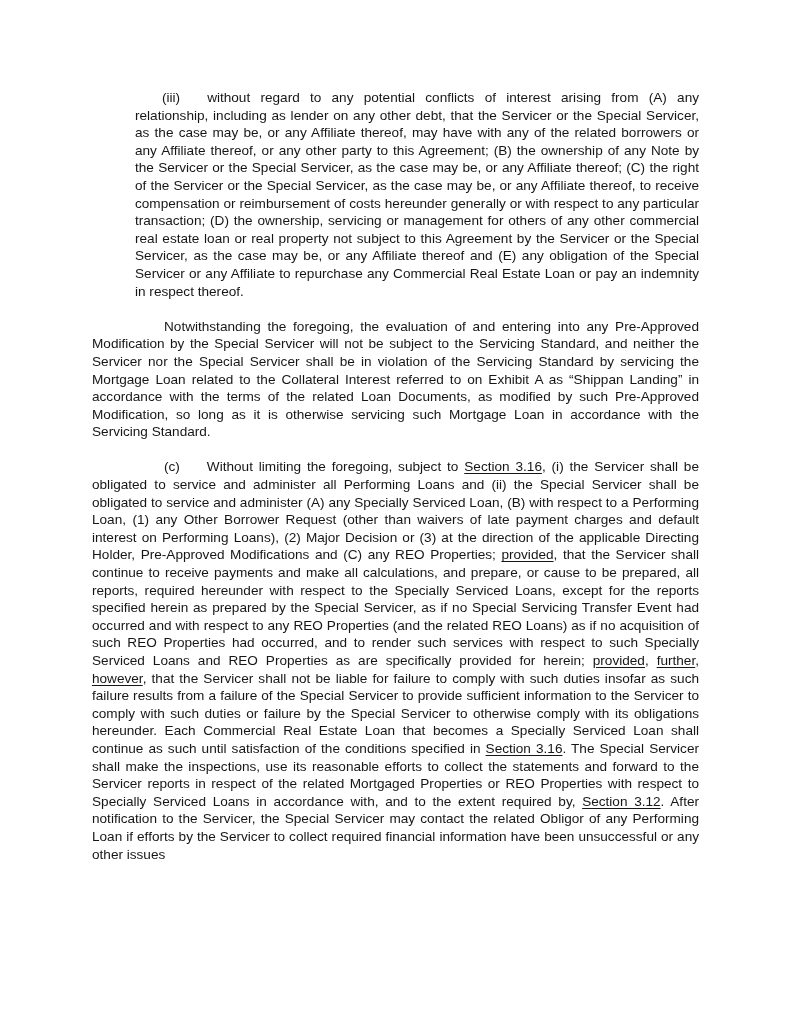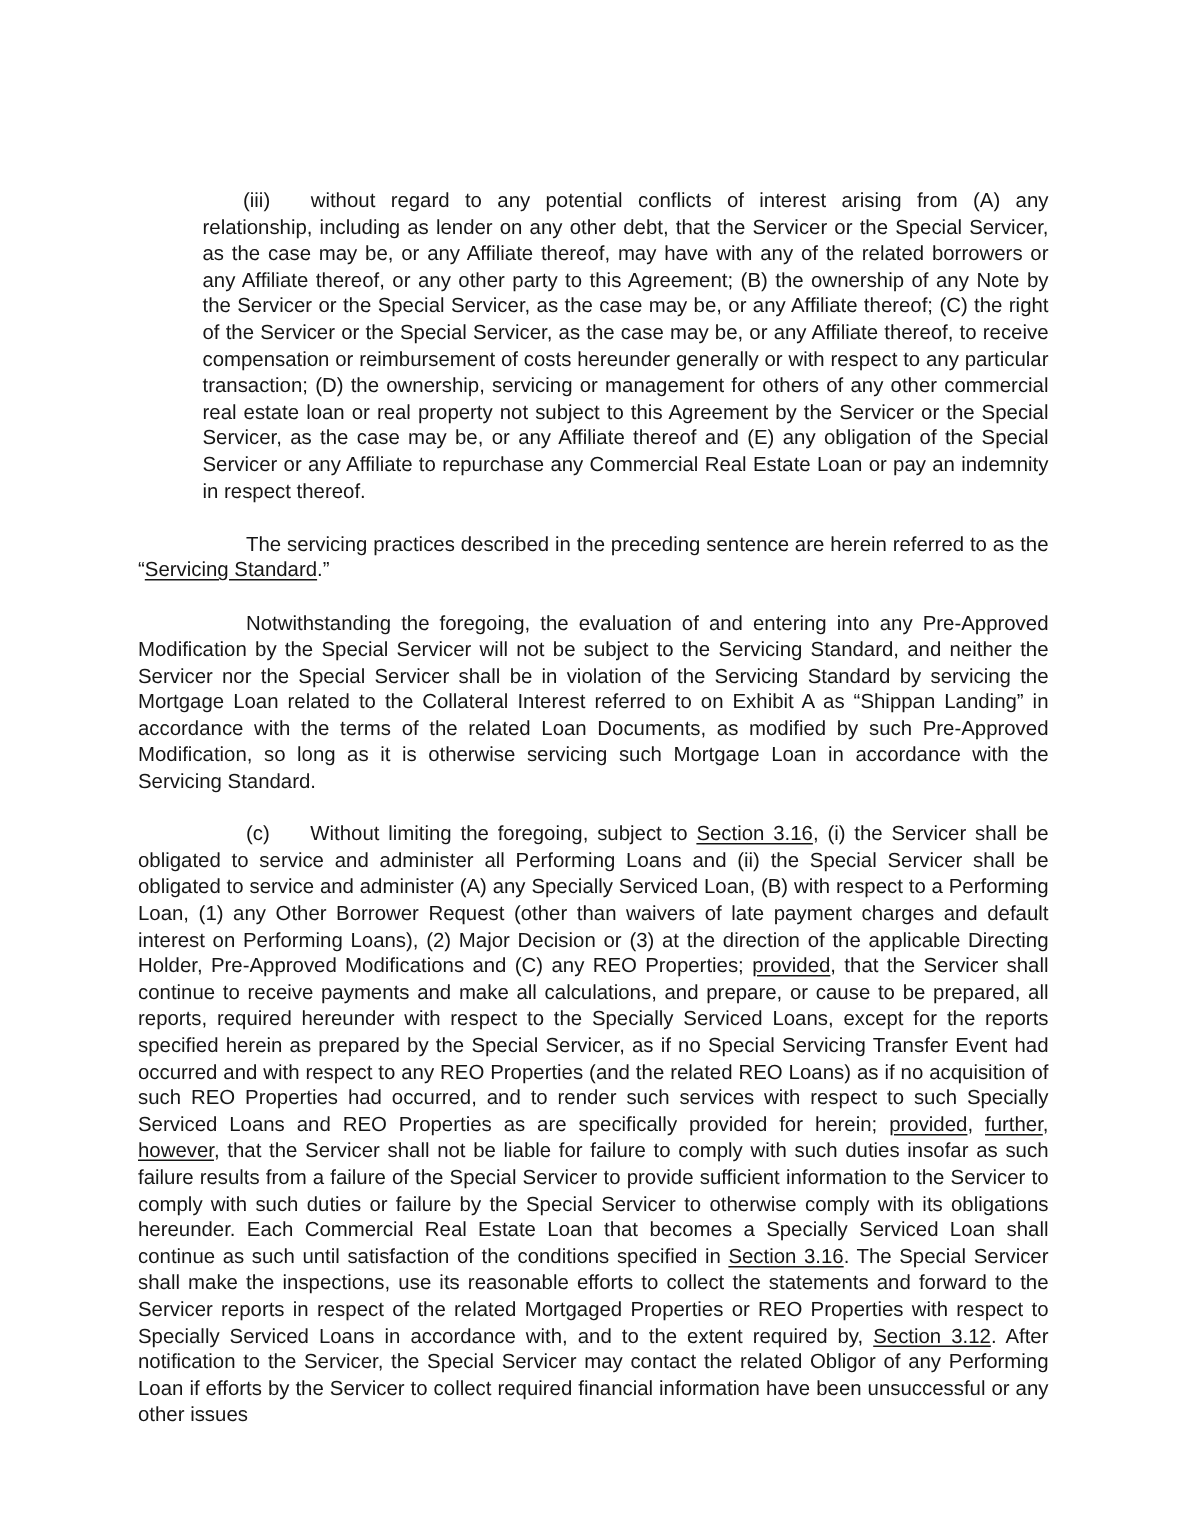--- a/index.html
+++ b/index.html
@@ -8,21 +8,20 @@
     background: #ffffff;
   }
   .page {
     position: relative;
     width: 791px;
     height: 944px;
     background: #ffffff;
     overflow: hidden;
     font-family: "Liberation Sans", sans-serif;
     color: #161616;
-    margin-top: 36px;
   }
   .doc {
     position: absolute;
     left: 92px;
     top: 89px;
     width: 607px;
     font-size: 13.6px;
     line-height: 17.6px;
     text-align: justify;
   }
@@ -58,21 +57,20 @@
   .page-footer .doc-id { justify-self: start; }
   .page-footer .page-num { justify-self: center; }
   .page-footer .spacer { justify-self: end; }
 </style>
 </head>
 <body>
 
 <div class="page">
   <div class="doc">
       <p class="para block"><span>(iii)</span><span class="ptab"></span><span>without regard to any potential conflicts of interest arising from (A) any relationship, including as lender on any other debt, that the Servicer or the Special Servicer, as the case may be, or any Affiliate thereof, may have with any of the related borrowers or any Affiliate thereof, or any other party to this Agreement; (B) the ownership of any Note by the Servicer or the Special Servicer, as the case may be, or any Affiliate thereof; (C) the right of the Servicer or the Special Servicer, as the case may be, or any Affiliate thereof, to receive compensation or reimbursement of costs hereunder generally or with respect to any particular transaction; (D) the ownership, servicing or management for others of any other commercial real estate loan or real property not subject to this Agreement by the Servicer or the Special Servicer, as the case may be, or any Affiliate thereof and (E) any obligation of the Special Servicer or any Affiliate to repurchase any Commercial Real Estate Loan or pay an indemnity in respect thereof.</span></p>
-      <p class="para"><span>The servicing practices described in the preceding sentence are herein referred to as the “</span><span class="u">Servicing Standard</span><span>.”</span></p>
       <p class="para"><span>Notwithstanding the foregoing, the evaluation of and entering into any Pre-Approved Modification by the Special Servicer will not be subject to the Servicing Standard, and neither the Servicer nor the Special Servicer shall be in violation of the Servicing Standard by servicing the Mortgage Loan related to the Collateral Interest referred to on Exhibit A as “Shippan Landing” in accordance with the terms of the related Loan Documents, as modified by such Pre-Approved Modification, so long as it is otherwise servicing such Mortgage Loan in accordance with the Servicing Standard.</span></p>
       <p class="para"><span>(c)</span><span class="ptab"></span><span>Without limiting the foregoing, subject to </span><span class="u">Section 3.16</span><span>, (i) the Servicer shall be obligated to service and administer all Performing Loans and (ii) the Special Servicer shall be obligated to service and administer (A) any Specially Serviced Loan, (B) with respect to a Performing Loan, (1) any Other Borrower Request (other than waivers of late payment charges and default interest on Performing Loans), (2) Major Decision or (3) at the direction of the applicable Directing Holder, Pre-Approved Modifications and (C) any REO Properties; </span><span class="u">provided</span><span>, that the Servicer shall continue to receive payments and make all calculations, and prepare, or cause to be prepared, all reports, required hereunder with respect to the Specially Serviced Loans, except for the reports specified herein as prepared by the Special Servicer, as if no Special Servicing Transfer Event had occurred and with respect to any REO Properties (and the related REO Loans) as if no acquisition of such REO Properties had occurred, and to render such services with respect to such Specially Serviced Loans and REO Properties as are specifically provided for herein; </span><span class="u">provided</span><span>, </span><span class="u">further</span><span>, </span><span class="u">however</span><span>, that the Servicer shall not be liable for failure to comply with such duties insofar as such failure results from a failure of the Special Servicer to provide sufficient information to the Servicer to comply with such duties or failure by the Special Servicer to otherwise comply with its obligations hereunder.  Each Commercial Real Estate Loan that becomes a Specially Serviced Loan shall continue as such until satisfaction of the conditions specified in </span><span class="u">Section 3.16</span><span>.  The Special Servicer shall make the inspections, use its reasonable efforts to collect the statements and forward to the Servicer reports in respect of the related Mortgaged Properties or REO Properties with respect to Specially Serviced Loans in accordance with, and to the extent required by, </span><span class="u">Section 3.12</span><span>.  After notification to the Servicer, the Special Servicer may contact the related Obligor of any Performing Loan if efforts by the Servicer to collect required financial information have been unsuccessful or any other issues</span></p>
     </div>
 
   <div class="page-footer">
     <span class="doc-id">24531587.11.BUSINESS</span>
     <span class="page-num">-55-</span>
     <span class="spacer"></span>
   </div>
 </div>

